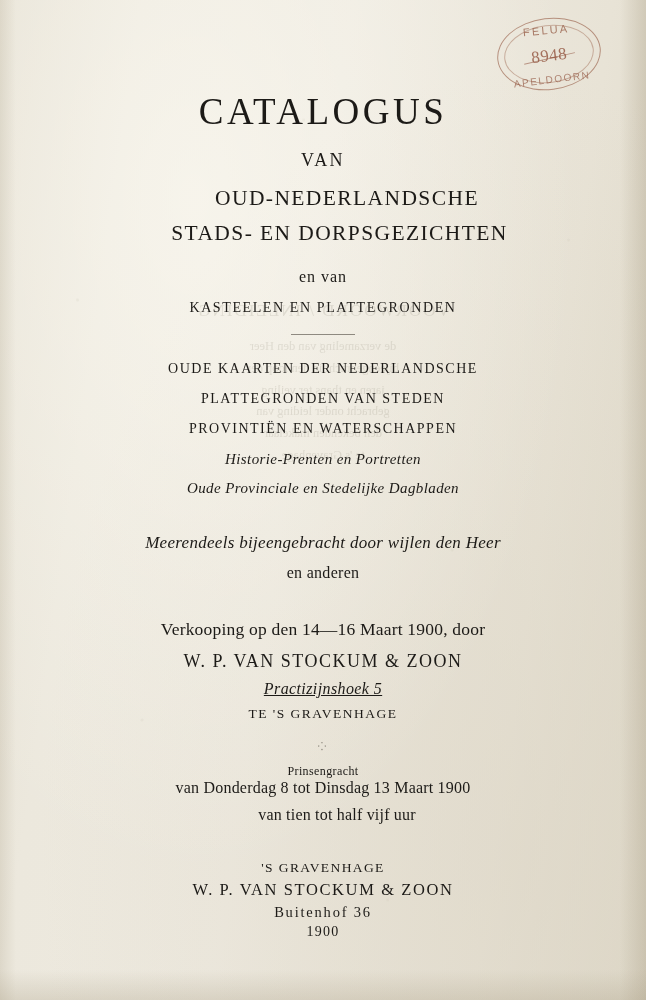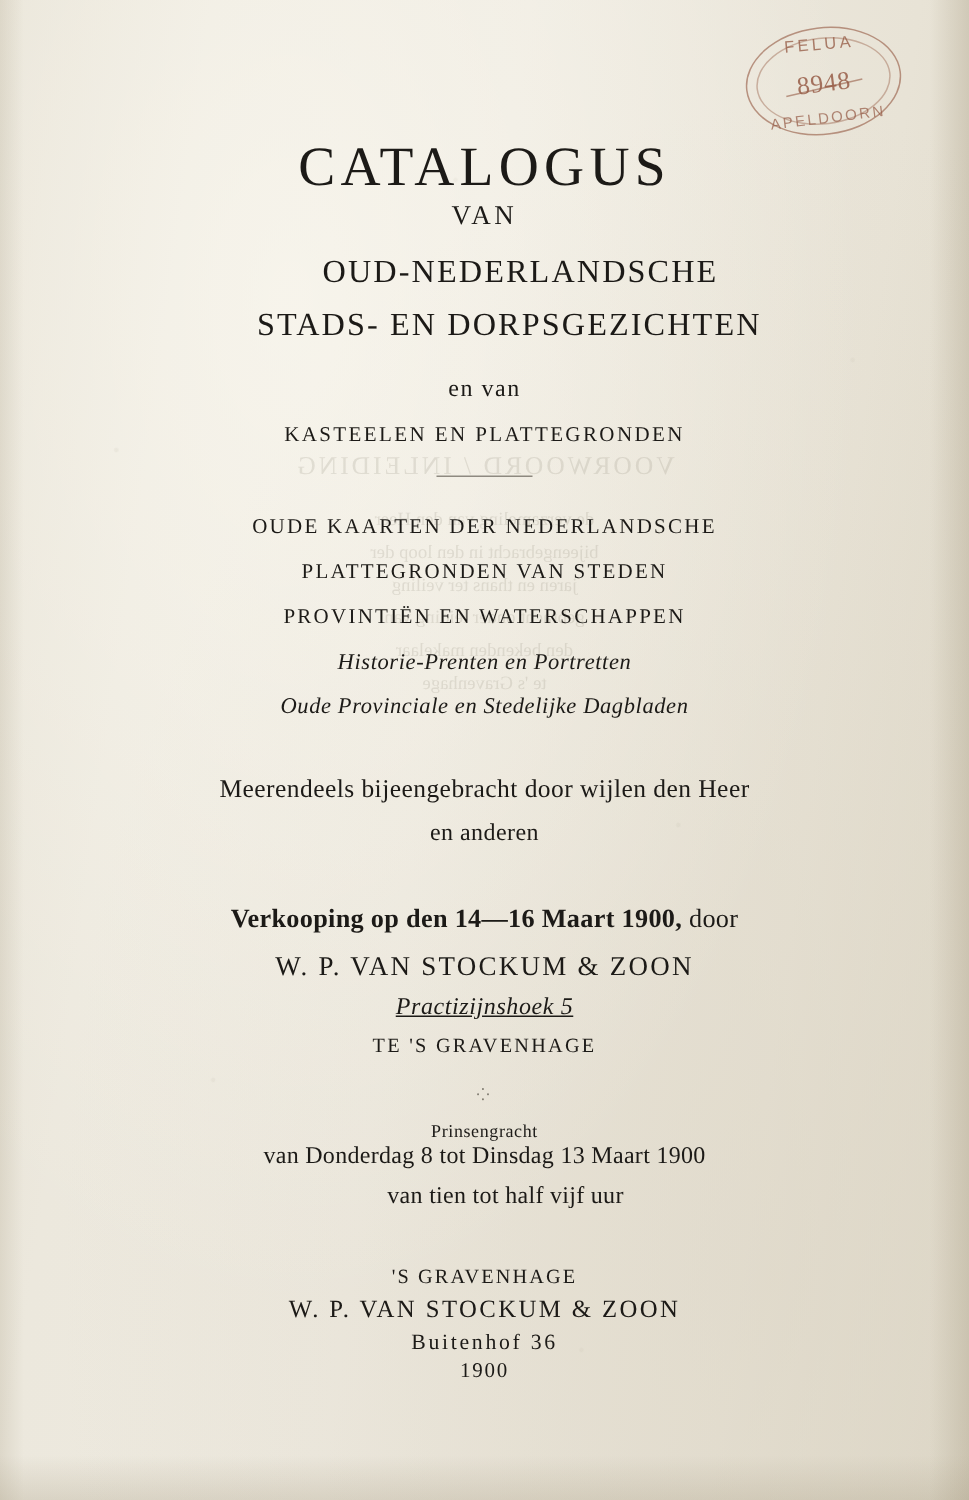--- a/index.html
+++ b/index.html
@@ -125,20 +125,21 @@
     position: relative;
     z-index: 3;
     padding-top: 92px;
     text-align: center;
   }
 
   .t-main {
     font-size: 37px;
     letter-spacing: 3.5px;
     line-height: 1.1;
+    margin-bottom: 17px;
   }
   .t-van {
     font-size: 18px;
     letter-spacing: 2.4px;
     margin-bottom: 15px;
   }
   .t-sub1 {
     font-size: 21.5px;
     letter-spacing: 1.4px;
     margin-bottom: 10px;
@@ -182,39 +183,40 @@
     line-height: 1.95;
     text-align: center;
   }
 
   .block-gap-1 { height: 30px; }
 
   .t-meerendeels {
     font-size: 17px;
     letter-spacing: 0.3px;
     margin-bottom: 11px;
+    font-style: italic;
   }
   .t-verschoor {
     font-size: 18px;
     letter-spacing: 0.6px;
     margin-bottom: 11px;
   }
   .t-enanderen {
     font-size: 16px;
     letter-spacing: 0.3px;
   }
 
   .block-gap-2 { height: 37px; }
 
   .t-verkooping {
     font-size: 17.5px;
     letter-spacing: 0.2px;
     margin-bottom: 11px;
   }
-  .t-verkooping b { font-weight: bold; }
+  .t-verkooping b { font-weight: normal; }
   .t-stockum {
     font-size: 18px;
     letter-spacing: 1.5px;
     margin-bottom: 8px;
   }
   .t-practizijnshoek {
     font-style: italic;
     font-size: 16px;
     letter-spacing: 0.4px;
     margin-bottom: 8px;

